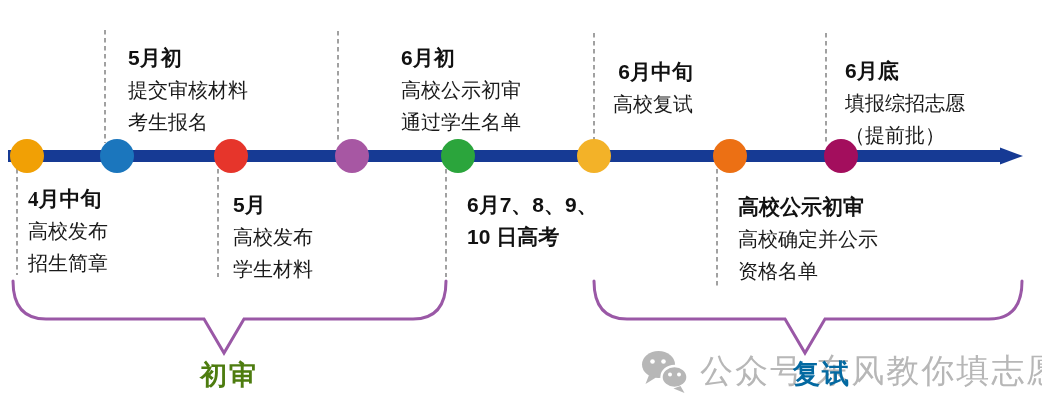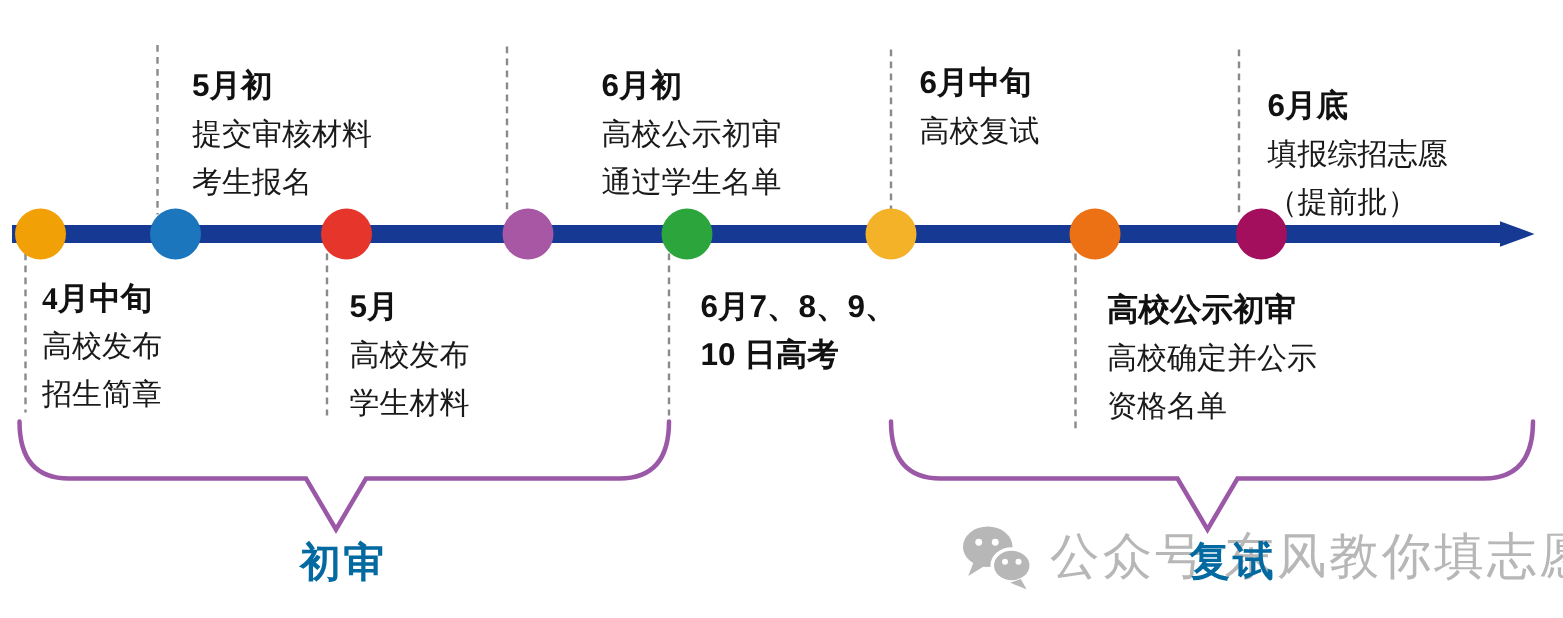--- a/index.html
+++ b/index.html
@@ -55,21 +55,21 @@
       <div class="label" style="left: 128px; top: 42px;">
         <div class="tl">5月初</div>
         <div class="bl">提交审核材料</div>
         <div class="bl">考生报名</div>
       </div>
       <div class="label" style="left: 358px; top: 42px; margin-left: 43px;">
         <div class="tl">6月初</div>
         <div class="bl">高校公示初审</div>
         <div class="bl">通过学生名单</div>
       </div>
-      <div class="label" style="left: 613px; top: 40px;">
+      <div class="label" style="left: 613px; top: 56px; text-align: right;">
         <div class="tl">6月中旬</div>
         <div class="bl">高校复试</div>
       </div>
       <div class="label" style="left: 845px; top: 55px;">
         <div class="tl">6月底</div>
         <div class="bl">填报综招志愿</div>
         <div class="bl">（提前批）</div>
       </div>
       <div class="label" style="left: 28px; top: 183px; font-family: Liberation Serif, serif;">
         <div class="tl">4月中旬</div>
@@ -83,21 +83,21 @@
       </div>
       <div class="label" style="left: 467px; top: 189px;">
         <div class="tl">6月7、8、9、</div>
         <div class="tl">10 日高考</div>
       </div>
       <div class="label" style="left: 738px; top: 191px;">
         <div class="tl">高校公示初审</div>
         <div class="bl">高校确定并公示</div>
         <div class="bl">资格名单</div>
       </div>
-      <div class="phase-label" style="left: 229px; top: 357px; color: #0369a1;">初审</div>
+      <div class="phase-label" style="left: 229px; top: 357px; color: #4d7c0f;">初审</div>
       <div class="phase-label" style="left: 822px; top: 356px; color: #0369a1;">复试</div>
     </div>
 
   <div class="watermark" id="watermark" style="left: 641px; top: 349px;">
     <svg width="47" height="43" viewBox="0 0 47 43">
       <ellipse class="wm-fill" cx="17.5" cy="14.5" rx="16.5" ry="13.5" fill="#b7b7b7"></ellipse>
       <polygon class="wm-fill" points="8,25 4.5,34 15,27.5" fill="#b7b7b7"></polygon>
       <circle class="wm-eye" cx="11.5" cy="11.5" r="2.3"></circle>
       <circle class="wm-eye" cx="22.5" cy="11.5" r="2.3"></circle>
       <ellipse class="wm-fill" cx="33.5" cy="27" rx="13" ry="11" stroke="#ffffff" stroke-width="2.4" fill="#b7b7b7"></ellipse>

